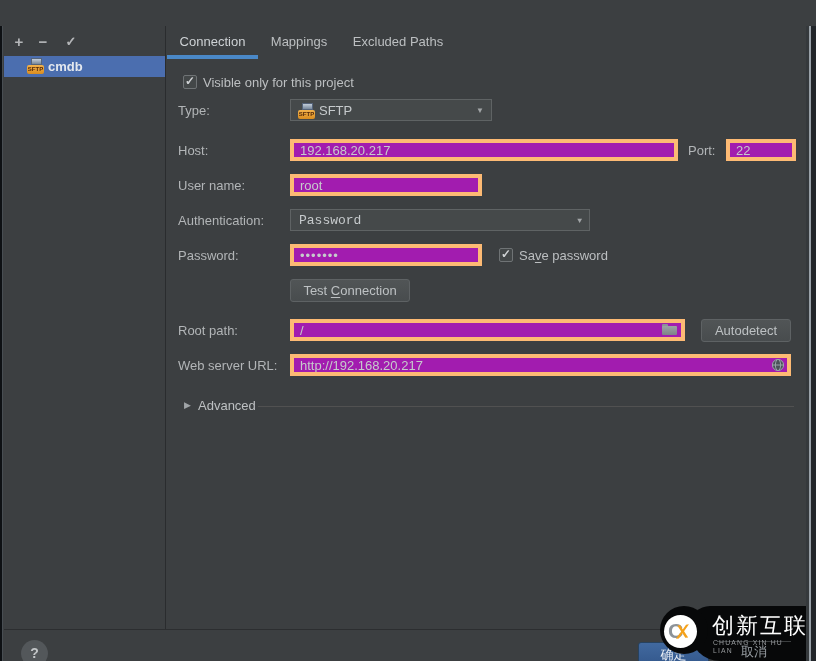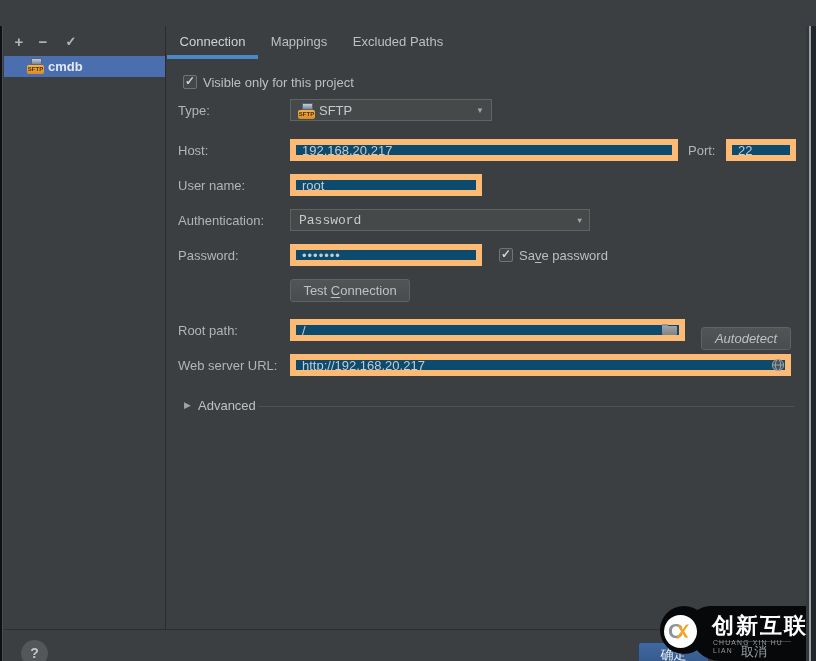--- a/index.html
+++ b/index.html
@@ -63,21 +63,21 @@
   .tab { position:absolute; top:27px; height:32px; text-align:center; color:#bcbfc1;
          font-size:13px; line-height:30px; cursor:default; }
   .tab-connection { left:167px; width:91px; color:#ced2d5; }
   .tab-mappings   { left:258px; width:82px; }
   .tab-excluded   { left:340px; width:116px; }
   .tab-underline  { position:absolute; left:167px; top:55px; width:91px; height:4px;
                     background:#4a88c7; }
 
   
   .f-label { position:absolute; color:#b2b5b7; font-size:13px; }
-  .field { position:absolute; height:22px; background:#0c4a6e; border:6px solid #fdba74;
+  .field { position:absolute; height:22px; background:#a21caf; border:4px solid #fdba74;
            color:#c6cacc; font-size:13px; padding:0 6px; font-family:"Liberation Sans",sans-serif;
            outline:none; }
   .combo { position:absolute; height:22px; background:#45494a; border:1px solid #5f6364; }
   .combo .combo-val { position:absolute; left:8px; top:3px; color:#c6cacc; font-size:13px; }
   .combo .combo-val-icon { left:28px; }
   .combo .arrow { position:absolute; right:7px; top:6px; color:#a2a5a7; font-size:8px; }
   .btn { position:absolute; height:23px; background:linear-gradient(180deg,#515556,#484c4e);
          border:1px solid #5e6264; border-radius:3px; color:#bdc1c3; font-size:13px;
          text-align:center; line-height:21px; cursor:default; }
   .cbx { position:absolute; width:14px; height:14px; background:#434748;
@@ -113,21 +113,21 @@
               background:#070809; border-radius:20px 0 0 30px; z-index:10; }
   .wm-bulge { position:absolute; left:660px; top:606px; width:48px; height:48px;
               background:#070809; border-radius:50%; z-index:13; }
   .wm-circle{ position:absolute; left:4px; top:9px; width:33px; height:33px; background:#fff;
               border-radius:50%; overflow:hidden; }
   .wm-c { position:absolute; left:4px; top:4px; color:#8c9298;
           font:bold 21px/24px "Liberation Sans",sans-serif; }
   .wm-x { position:absolute; left:12px; top:6px; color:#f5a21c;
           font:bold italic 19px/22px "Liberation Sans",sans-serif; transform:rotate(-6deg); }
   .wm-cn { position:absolute; left:712px; top:611px; color:#ffffff; font-size:22px;
-           font-weight:bold; letter-spacing:2px; z-index:11; }
+           font-weight:normal; letter-spacing:2px; z-index:11; }
   .wm-en { position:absolute; left:713px; top:639px; color:#96999c; font-size:8px;
            letter-spacing:1.4px; z-index:11; transform:scale(.85); transform-origin:left top; }
 
   .globe-icon { position:absolute; right:6px; top:4px; }
 </style>
 </head>
 <body>
 
 <div class="window">
 
@@ -192,21 +192,21 @@
   <div class="btn" style="left:290px; top:279px; width:120px;"><span>Test </span><span class="mn">C</span><span>onnection</span></div>
 
   <span class="f-label" style="left:178px; top:323px;">Root path:</span>
   <div style="position:absolute; left:290px; top:319px; width:395px; height:22px;">
     <input class="field" style="left: 0px; top: 0px; width: 395px;" value="/">
     <div class="folder-icon" style="right:8px; top:5px;">
       <div class="f-tab"></div>
       <div class="f-body"></div>
     </div>
   </div>
-  <div class="btn" style="left:701px; top:327px; width:90px;font-style:italic;">Autodetect</div>
+  <div class="btn" style="left:701px; top:319px; width:90px;">Autodetect</div>
 
   <span class="f-label" style="left:178px; top:358px;">Web server URL:</span>
   <div style="position:absolute; left:290px; top:354px; width:501px; height:38px;">
     <input class="field" style="left: 0px; top: 0px; width: 501px;" value="http://192.168.20.217">
     <svg class="globe-icon" width="14" height="14" viewBox="0 0 14 14">
       <circle cx="7" cy="7" r="5.6" fill="#4a5359" stroke="#9aa4ab" stroke-width="1"></circle>
       <ellipse cx="7" cy="7" rx="2.6" ry="5.6" fill="none" stroke="#9aa4ab" stroke-width="1"></ellipse>
       <line x1="1.4" y1="7" x2="12.6" y2="7" stroke="#9aa4ab" stroke-width="1"></line>
     </svg>
   </div>

